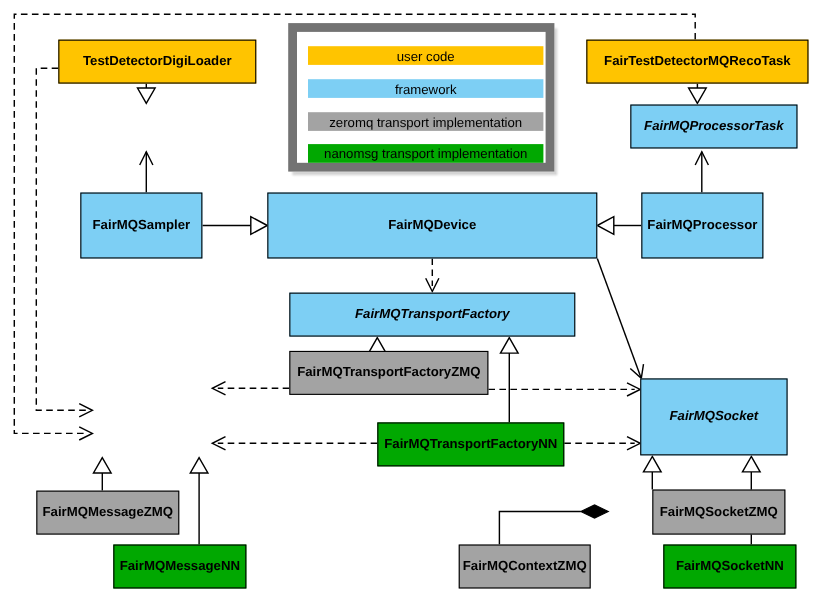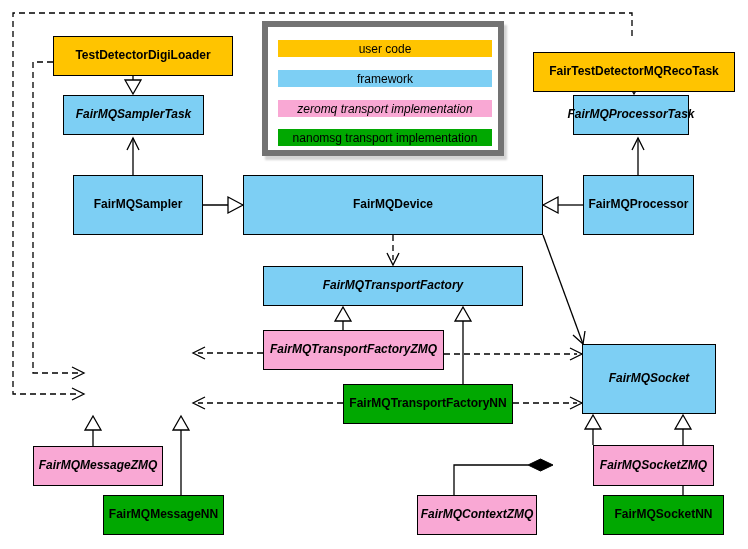--- a/index.html
+++ b/index.html
@@ -14,25 +14,25 @@
   .dia{fill:#000;stroke:#000;}
   .node{
     position:absolute;display:flex;align-items:center;justify-content:center;
     border:1.5px solid #000;box-sizing:border-box;
     font-size:12px;font-weight:bold;color:#000;text-align:center;
     white-space:nowrap;line-height:1.1;
   }
   .node.abstract{font-style:italic;}
   .c-user{background:#FFC400;}
   .c-fw{background:#7DCFF4;}
-  .c-zmq{background:#f9a8d4;font-style:italic;}
+  .c-zmq{background:#a3a3a3;}
   .c-nn{background:#01A801;}
   #legend{
     position:absolute;left:262px;top:21px;width:242px;height:135px;
-    background:#fff;border:6px solid #737373;box-sizing:border-box;
+    background:#fff;border:8px solid #737373;box-sizing:border-box;
     box-shadow:3px 4px 2px #d4d4d4;
   }
   .legend-strip{
     position:absolute;left:10px;width:214px;height:17px;
     display:flex;align-items:center;justify-content:center;
     font-size:12px;font-weight:normal;color:#000;white-space:nowrap;
   }
 </style>
 </head>
 <body>
@@ -156,32 +156,31 @@
       </div>
     <div class="legend-strip c-zmq" style="top:73px;">
         <span>zeromq transport implementation</span>
       </div>
     <div class="legend-strip c-nn" style="top:102px;">
         <span>nanomsg transport implementation</span>
       </div>
   </div>
 
   <div class="node c-user" style="left:53px;top:36px;width:180px;height:40px;">TestDetectorDigiLoader</div>
-  <div class="node c-user" style="left:533px;top:36px;width:202px;height:40px;margin-top:16px;">FairTestDetectorMQRecoTask</div>
+  <div class="node c-user" style="left:533px;top:36px;width:202px;height:40px;">FairTestDetectorMQRecoTask</div>
 
-  <div class="node c-fw abstract" style="left:63px;top:95px;width:141px;height:40px;">FairMQSamplerTask</div>
-  <div class="node c-fw abstract" style="left:573px;top:95px;width:116px;height:40px;">FairMQProcessorTask</div>
+  <div class="node c-fw abstract" style="left:573px;top:95px;width:152px;height:40px;">FairMQProcessorTask</div>
 
-  <div class="node c-fw" style="left:73px;top:175px;width:130px;height:60px;">FairMQSampler</div>
+  <div class="node c-fw" style="left:73px;top:175px;width:111px;height:60px;">FairMQSampler</div>
   <div class="node c-fw" style="left:243px;top:175px;width:300px;height:60px;">FairMQDevice</div>
   <div class="node c-fw" style="left:583px;top:175px;width:111px;height:60px;">FairMQProcessor</div>
 
   <div class="node c-fw abstract" style="left:263px;top:266px;width:260px;height:40px;">FairMQTransportFactory</div>
 
-  <div class="node c-zmq" style="left:263px;top:330px;width:181px;height:40px;">FairMQTransportFactoryZMQ</div>
+  <div class="node c-zmq" style="left:263px;top:319px;width:181px;height:40px;">FairMQTransportFactoryZMQ</div>
   <div class="node c-nn" style="left:343px;top:384px;width:170px;height:40px;">FairMQTransportFactoryNN</div>
 
   <div class="node c-fw abstract" style="left:582px;top:344px;width:134px;height:70px;">FairMQSocket</div>
 
   <div class="node c-zmq" style="left:33px;top:446px;width:130px;height:40px;">FairMQMessageZMQ</div>
   <div class="node c-nn" style="left:103px;top:495px;width:121px;height:40px;">FairMQMessageNN</div>
 
   <div class="node c-zmq" style="left:393px;top:495px;width:120px;height:40px;margin-left:24px;">FairMQContextZMQ</div>
   <div class="node c-zmq" style="left:553px;top:445px;width:121px;height:41px;margin-left:40px;">FairMQSocketZMQ</div>
   <div class="node c-nn" style="left:603px;top:495px;width:121px;height:40px;">FairMQSocketNN</div>

